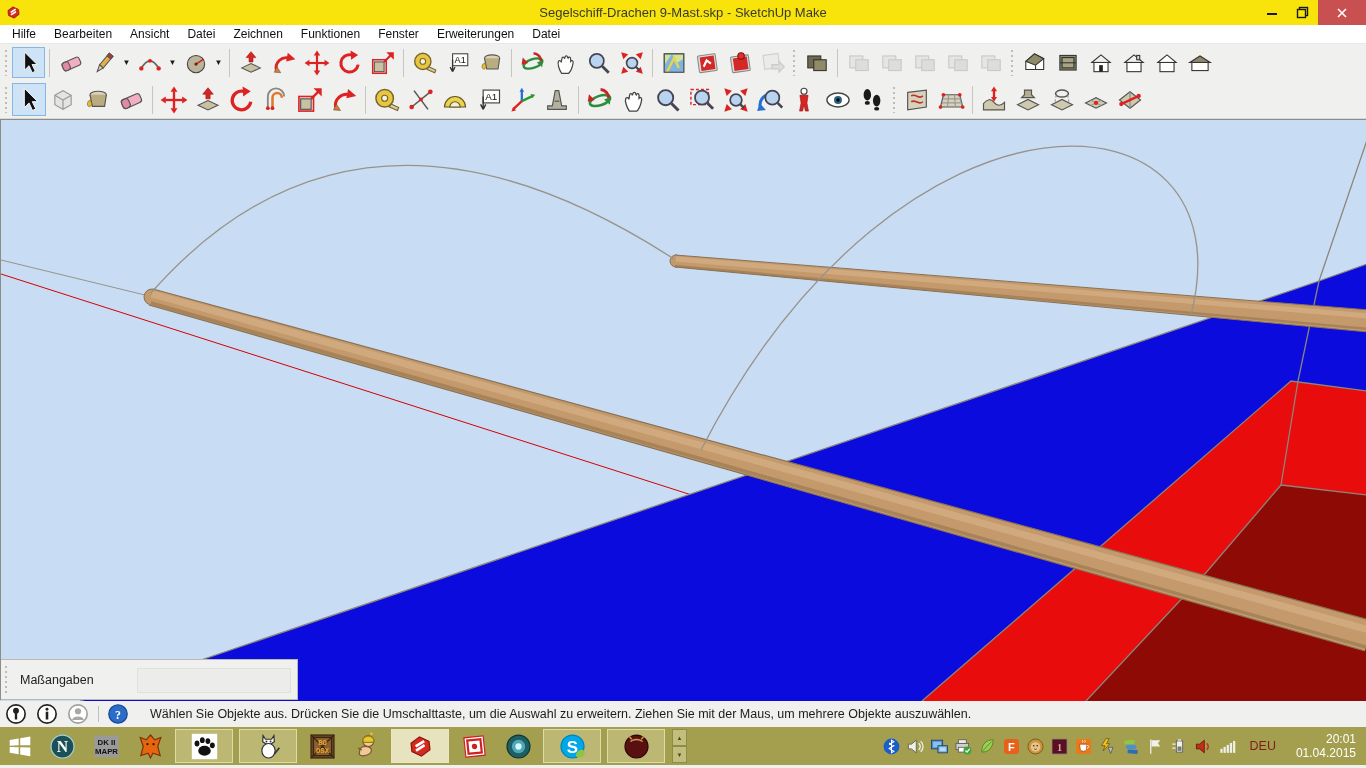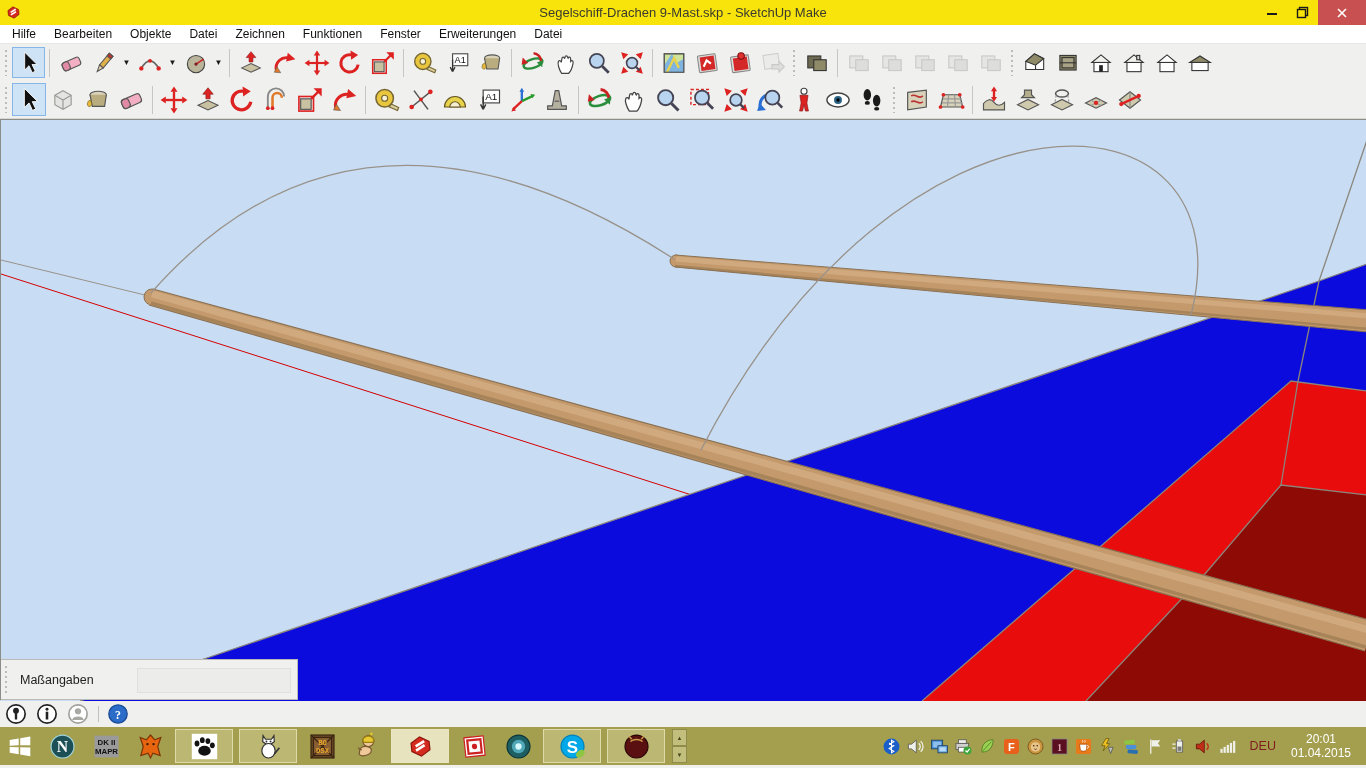--- a/index.html
+++ b/index.html
@@ -47,21 +47,21 @@
   .task-tile{height:34px;margin:0 3px;display:flex;align-items:center;justify-content:center;flex:none;border:1px solid transparent;}
   .task-tile.plain{width:38px;}
   .task-tile.running{width:58px;background:rgba(235,232,185,.35);border-color:rgba(250,248,215,.55);}
   .task-tile.active{width:58px;background:rgba(248,246,222,.78);border-color:#e9e6c2;}
   .task-tile svg{width:29px;height:29px;}
   .tscroll{width:15px;height:34px;margin:0 4px;display:flex;flex-direction:column;}
   .tscroll .tsb{flex:1;background:#c2bf7c;border:1px solid #8f8b4a;font-size:6px;color:#4a4820;display:flex;align-items:center;justify-content:center;}
   .tray{margin-left:auto;display:flex;align-items:center;}
   .tray-ico{width:19px;height:19px;margin-right:5px;flex:none;}
   .tray-lang{font-size:12.5px;color:#7f1d1d;margin:0 10px 0 8px;}
-  .clock{color:#fff;font-size:12px;text-align:center;line-height:14px;margin-right:10px;min-width:70px;}
+  .clock{color:#fff;font-size:12px;text-align:right;line-height:14px;margin-right:10px;min-width:70px;}
 </style>
 </head>
 <body>
 
 <div class="window">
 
   <div class="titlebar">
     <span class="logo"><svg viewBox="0 0 24 24" width="100%" height="100%">
           <g transform="rotate(-6 12 12)">
             <path d="M4.5 8.5 L12 4 L19.5 8.5 L19.5 15.5 L12 20 L4.5 15.5 Z" fill="#d42b1e" stroke="#8e150c"></path>
@@ -86,21 +86,21 @@
             <line x1="2" y1="2" x2="10" y2="10"></line>
             <line x1="10" y1="2" x2="2" y2="10"></line>
           </svg>
       </span>
     </span>
   </div>
 
   <div class="menubar" id="menubar">
       <span class="menu-item">Hilfe</span>
       <span class="menu-item">Bearbeiten</span>
-      <span class="menu-item">Objekte</span>
+      <span class="menu-item">Ansicht</span>
       <span class="menu-item">Datei</span>
       <span class="menu-item">Zeichnen</span>
       <span class="menu-item">Funktionen</span>
       <span class="menu-item">Fenster</span>
       <span class="menu-item">Erweiterungen</span>
       <span class="menu-item">Datei</span>
     </div>
 
   <div class="trow trow1" id="trow1">
       <span class="grip"></span>
@@ -797,20 +797,21 @@
       <span class="sicon"><svg viewBox="0 0 24 24" width="100%" height="100%">
           <circle cx="12" cy="12" r="10" fill="#fff" stroke="#a0a09c" stroke-width="1.8"></circle>
           <circle cx="12" cy="9" r="3.4" fill="#a8a8a4"></circle>
           <path d="M5.5 18.5 C6.5 13.5 17.5 13.5 18.5 18.5 Z" fill="#a8a8a4"></path>
         </svg></span>
       <span class="ssep"></span>
       <span class="sicon"><svg viewBox="0 0 24 24" width="100%" height="100%">
           <circle cx="12" cy="12" r="10" fill="#2a6cc8" stroke="#1a4c98" stroke-width="1.5"></circle>
           <text x="12" y="17" font-size="13" text-anchor="middle" fill="#fff" font-weight="bold" font-family="Liberation Serif,serif">?</text>
         </svg></span>
+      <span class="stext" id="statustext">Wählen Sie Objekte aus. Drücken Sie die Umschalttaste, um die Auswahl zu erweitern. Ziehen Sie mit der Maus, um mehrere Objekte auszuwählen.</span>
   </div>
 
   <div class="taskbar">
     <span class="startbtn">
         <svg viewBox="0 0 24 24" width="100%" height="100%">
           <g fill="#fff">
             <path d="M2.5 6.5 L10.8 5 L10.8 11.4 L2.5 11.7 Z"></path>
             <path d="M12.2 4.8 L21.5 3.2 L21.5 11.3 L12.2 11.4 Z"></path>
             <path d="M2.5 13 L10.8 13.2 L10.8 19.6 L2.5 18.2 Z"></path>
             <path d="M12.2 13.2 L21.5 13.4 L21.5 21.5 L12.2 19.9 Z"></path>

